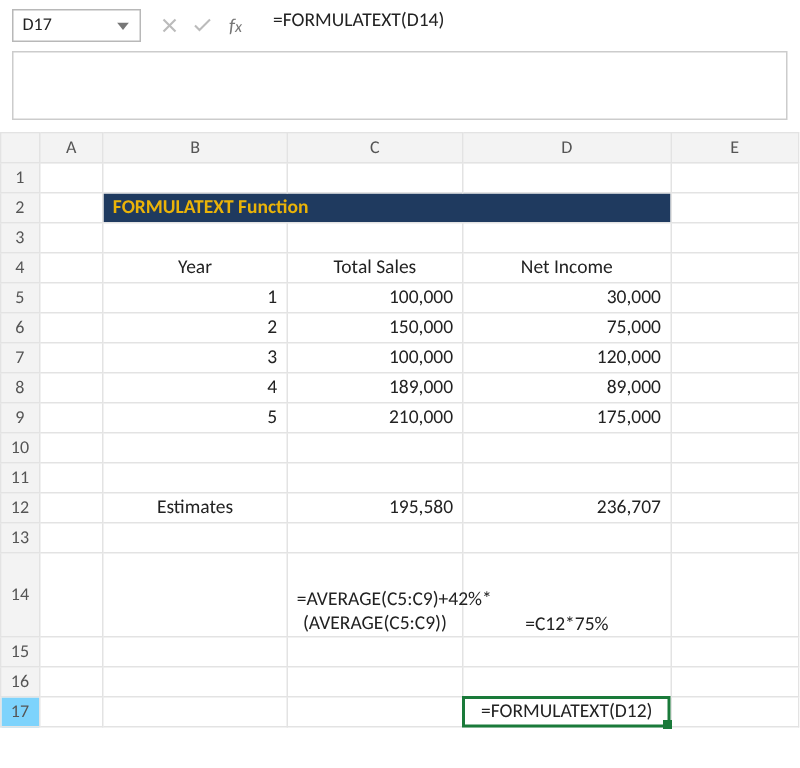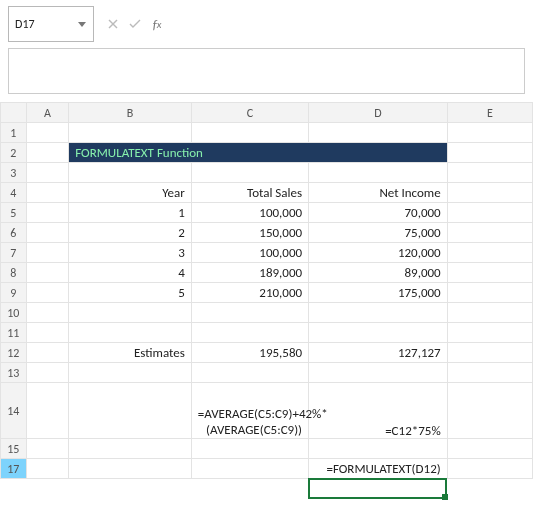--- a/index.html
+++ b/index.html
@@ -1,33 +1,33 @@
 <!DOCTYPE html>
 <html><head>
 <meta charset="utf-8">
 <style>
 html,body{margin:0;padding:0;font-family:"Segoe UI",Calibri,Arial,sans-serif;font-size:13px;color:#222;background:#fff;overflow:hidden}
 .wrap{width:533px;height:512px;position:relative;box-sizing:border-box}
 .fbar{display:flex;align-items:center;padding:6px 8px;gap:6px}
-.nbox{width:86px;height:36px;border:1px solid #b8b8b8;background:#fff;display:flex;align-items:center;padding:0 6px;box-sizing:border-box}
+.nbox{width:86px;height:22px;border:1px solid #b8b8b8;background:#fff;display:flex;align-items:center;padding:0 6px;box-sizing:border-box}
 .nbox-text{flex:1;font-size:12px}
 .nbox-caret{width:10px;height:22px;display:flex;align-items:center;justify-content:center;color:#666}
 .ficons{display:flex;align-items:center;gap:8px;padding:0 6px}
 .fi{width:14px;height:14px;display:flex;align-items:center;justify-content:center;color:#9a9a9a}
 .fx{font-style:italic;font-size:13px;color:#777}
 .fval{flex:1;height:22px;border:none;padding:0 6px;font-size:13px;color:#222}
 .bigbox{margin:0 8px 8px 8px;height:44px;border:1px solid #ccc;background:#fff}
 .sheet{position:relative}
 table.grid{border-collapse:collapse;table-layout:fixed;width:100%}
 table.grid th,table.grid td{border:1px solid #e3e3e3;padding:0;height:20px;box-sizing:border-box;vertical-align:middle}
 table.grid thead th{background:#f3f3f3;color:#555;font-weight:400;font-size:12px;text-align:center}
 th.rowh{background:#f3f3f3;color:#555;width:24px;text-align:center;font-weight:400;font-size:12px}
 td .r{padding:0 6px;text-align:right;white-space:nowrap}
-td .l{padding:0 6px;text-align:right;white-space:nowrap}
-.banner{background:#1f3a5f;color:#86efac;font-weight:400;padding:2px 6px;font-size:13px}
+td .l{padding:0 6px;text-align:center;white-space:nowrap}
+.banner{background:#1f3a5f;color:#eab308;font-weight:700;padding:2px 6px;font-size:13px}
 .wrapcell{white-space:normal!important;line-height:1.25}
 tr.tall td{height:56px;vertical-align:bottom}
 .active-row th.rowh,.active-col{background:#7dd3fc}
 .selbox{position:absolute;border:2px solid #1a7a3a;pointer-events:none;box-sizing:border-box}
 .selhandle{position:absolute;width:6px;height:6px;background:#1a7a3a;right:-3px;bottom:-3px}
 th.corner{background:#f3f3f3;width:24px}
 </style>
 </head>
 <body>
 <div class="wrap">
@@ -48,20 +48,21 @@
             <line x1="9" y1="1" x2="1" y2="9" stroke="#bbb" stroke-width="1.4"></line>
           </svg>
     </span>
     <span class="fi">
       <svg width="12" height="10" viewBox="0 0 12 10">
             <polyline points="1,5 4,8 11,1" fill="none" stroke="#bbb" stroke-width="1.4"></polyline>
           </svg>
     </span>
     <span class="fi fx">f<small>x</small></span>
   </div>
+  <div class="fval">=FORMULATEXT(D14)</div>
 </div>
 <div class="bigbox"></div>
 
 <div class="sheet">
 <table class="grid">
 <colgroup>
   <col style="width:24px">
           <col style="width:40px">
           <col style="width:115px">
           <col style="width:110px">
@@ -120,21 +121,21 @@
 <tr>
             <th class="rowh">5</th>
             <td></td>
   <td>
               <div class="r">1</div>
             </td>
   <td>
               <div class="r">100,000</div>
             </td>
   <td>
-              <div class="r">70,000</div>
+              <div class="r">30,000</div>
             </td>
             <td></td>
           </tr>
 <tr>
             <th class="rowh">6</th>
             <td></td>
   <td>
               <div class="r">2</div>
             </td>
   <td>
@@ -206,21 +207,21 @@
 <tr>
             <th class="rowh">12</th>
             <td></td>
   <td>
               <div class="l">Estimates</div>
             </td>
   <td>
               <div class="r">195,580</div>
             </td>
   <td>
-              <div class="r">127,127</div>
+              <div class="r">236,707</div>
             </td>
             <td></td>
           </tr>
 <tr>
             <th class="rowh">13</th>
             <td></td>
             <td></td>
             <td></td>
             <td></td>
             <td></td>
@@ -232,20 +233,28 @@
   <td>
               <div class="l wrapcell">=AVERAGE(C5:C9)+42%*(AVERAGE(C5:C9))</div>
             </td>
   <td>
               <div class="l">=C12*75%</div>
             </td>
             <td></td>
           </tr>
 <tr>
             <th class="rowh">15</th>
+            <td></td>
+            <td></td>
+            <td></td>
+            <td></td>
+            <td></td>
+          </tr>
+<tr>
+            <th class="rowh">16</th>
             <td></td>
             <td></td>
             <td></td>
             <td></td>
             <td></td>
           </tr>
 <tr class="active-row">
             <th class="rowh">17</th>
             <td></td>
             <td></td>

